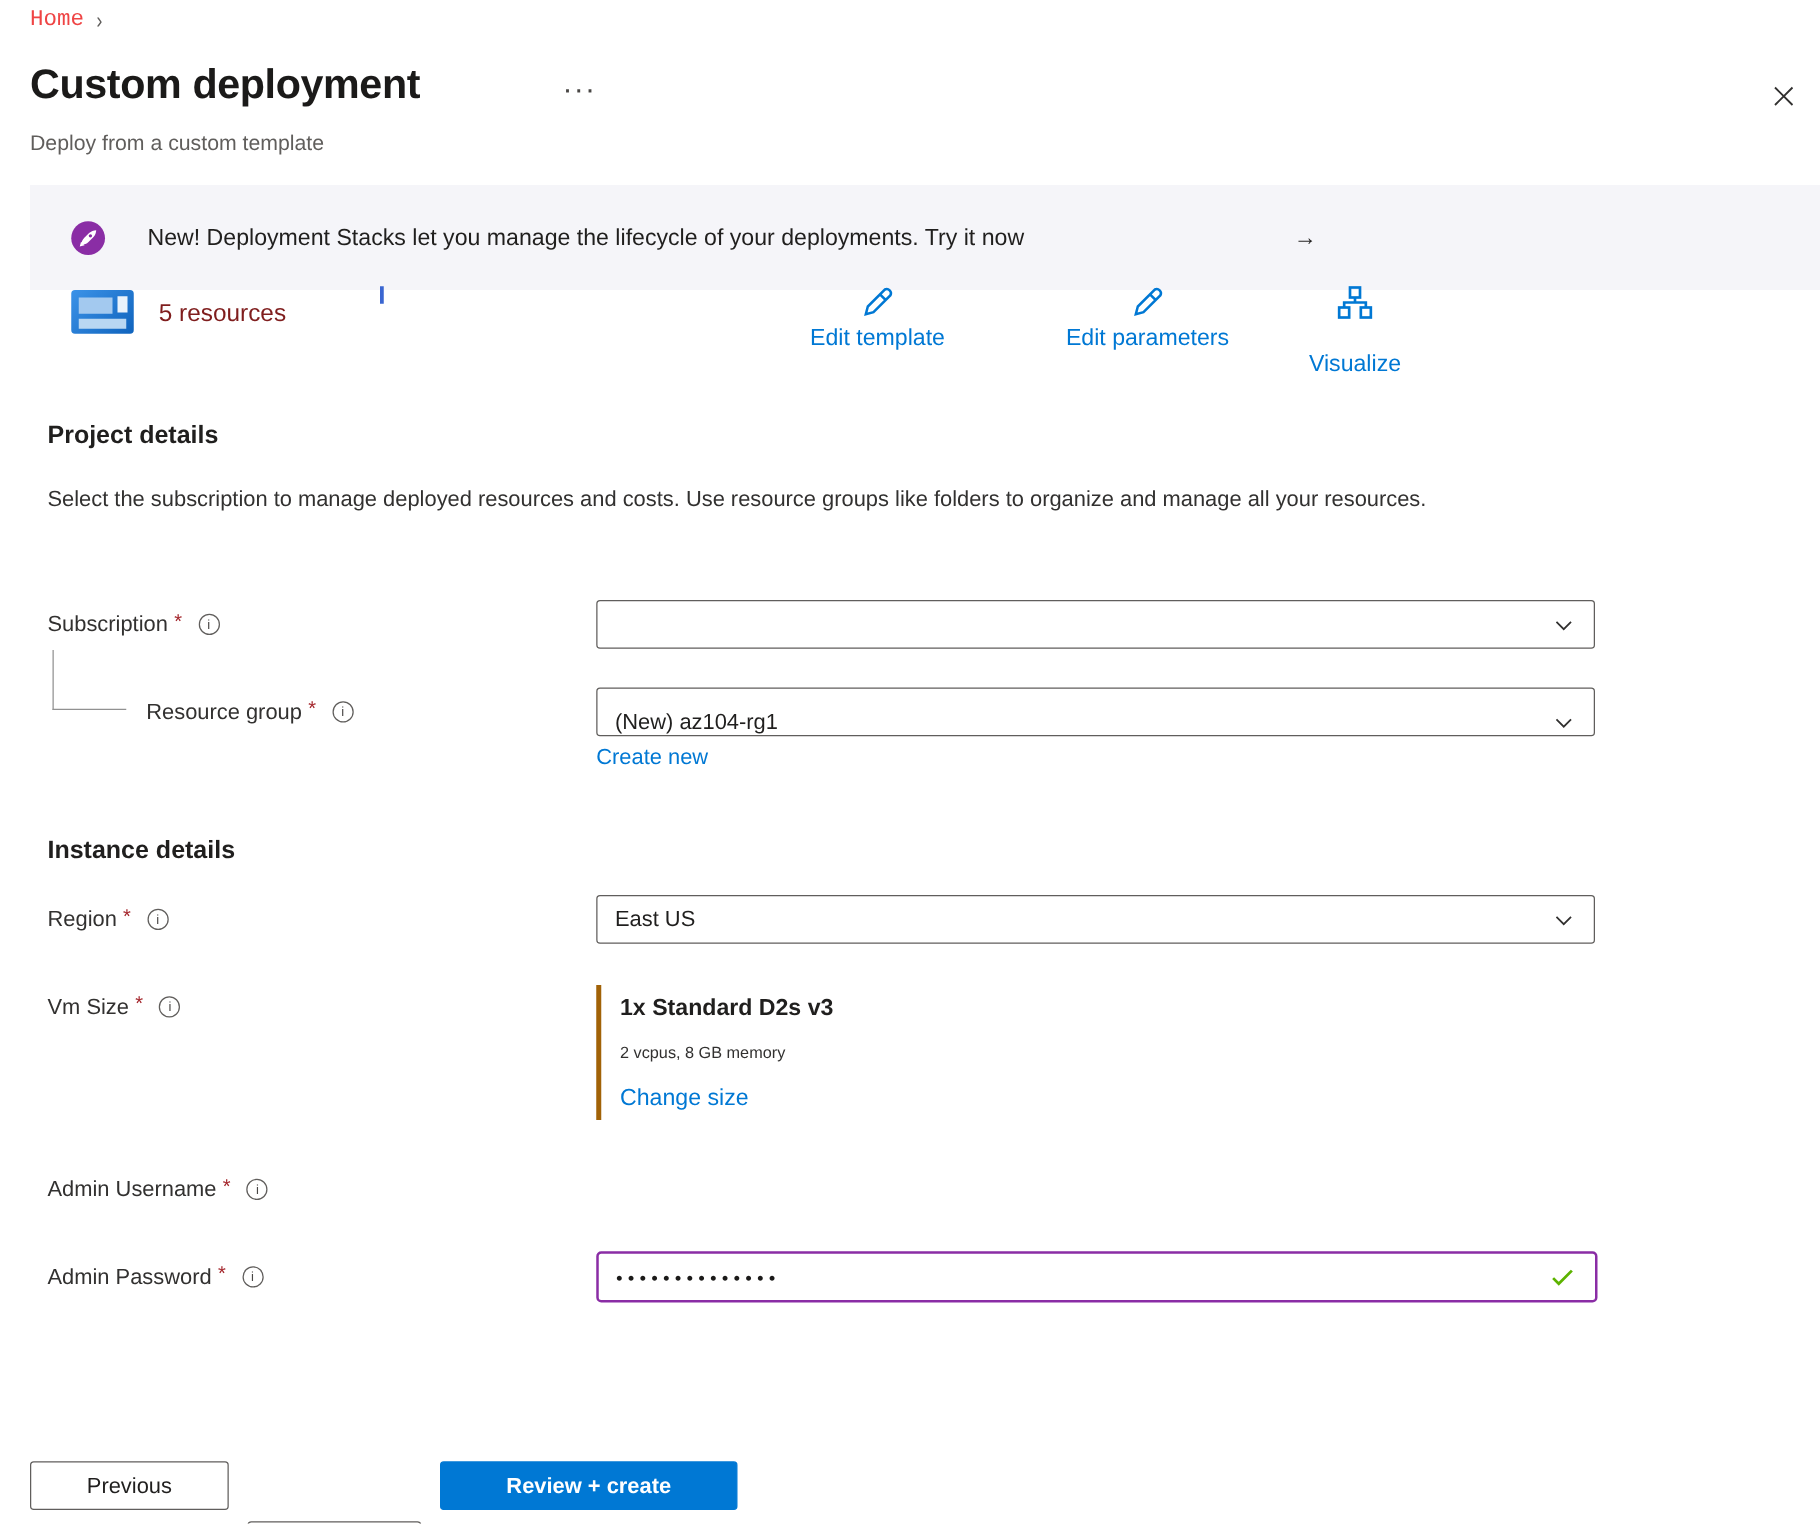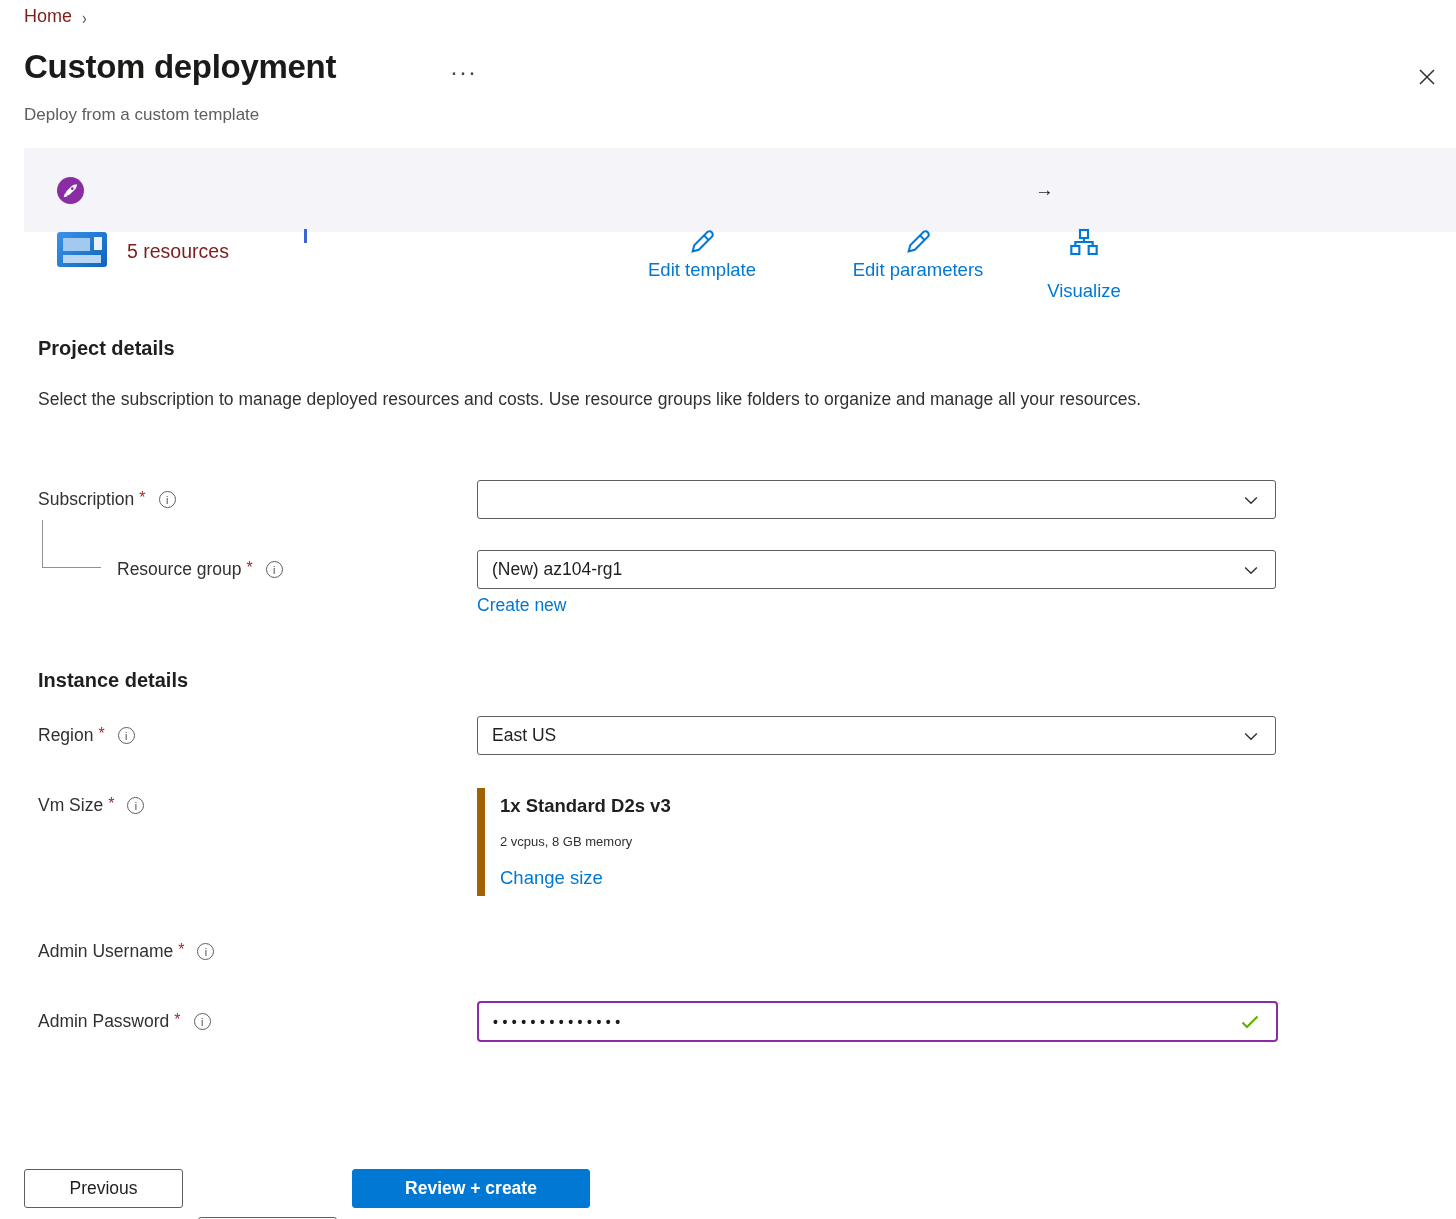--- a/index.html
+++ b/index.html
@@ -2,21 +2,21 @@
 <html><head>
 <meta charset="utf-8">
 <style>
   html,body{margin:0;padding:0;background:#ffffff;}
   #app{position:relative;width:1456px;height:1219px;background:#ffffff;
        font-family:"Liberation Sans",sans-serif;color:#323130;overflow:hidden;}
   .abs{position:absolute;}
 
   
   .breadcrumb{left:24px;top:6px;font-size:18px;display:flex;align-items:center;gap:10px;}
-  .crumb-link{color:#7f1d1d;cursor:pointer;text-decoration:none;}
+  .crumb-link{color:#ef4444;cursor:pointer;text-decoration:none;font-family:Liberation Mono, monospace;}
   .crumb-sep{color:#605e5c;font-size:14px;transform:scaleY(1.3);}
 
   
   .page-title{left:24px;top:48px;font-size:33px;font-weight:600;color:#1b1a19;letter-spacing:-0.3px;}
   .more-btn{left:450px;top:58px;font-size:24px;color:#484644;letter-spacing:1px;cursor:pointer;}
   .close-btn{left:1410px;top:60px;width:34px;height:34px;display:flex;align-items:center;justify-content:center;cursor:pointer;}
   .subtitle{left:24px;top:105px;font-size:17px;color:#605e5c;}
 
   
   .banner{left:24px;top:148px;width:1432px;height:84px;background:#f5f5f9;}
@@ -47,21 +47,21 @@
   .field-label{font-size:17.5px;color:#323130;display:flex;align-items:center;}
   .req{color:#a4262c;margin-left:5px;font-size:16px;position:relative;top:-2px;}
   .info{width:15px;height:15px;border:1px solid #605e5c;border-radius:50%;margin-left:13px;
         display:inline-flex;align-items:center;justify-content:center;font-size:10.5px;color:#484644;flex:0 0 auto;}
   .select,.input{left:477px;width:769px;height:37px;border:1px solid #605e5c;border-radius:3px;
         background:#fff;display:flex;align-items:center;padding:0 14px;box-sizing:content-box;
         font-size:17.5px;color:#201f1e;cursor:pointer;}
   .select .val{flex:1;}
   .connector{left:42px;top:520px;width:58px;height:47px;border-left:1px solid #919191;border-bottom:1px solid #919191;}
   .link{color:#0078d4;cursor:pointer;}
-  .vm-block{left:477px;top:788px;border-left:8px solid #a16207;padding-left:15px;}
+  .vm-block{left:477px;top:788px;border-left:4px solid #a16207;padding-left:15px;}
   .vm-line1{font-size:18.5px;font-weight:700;color:#201f1e;line-height:36px;}
   .vm-line2{font-size:13px;color:#323130;line-height:36px;}
   .vm-line3{font-size:18.5px;line-height:36px;}
   .check{margin-left:auto;flex:0 0 auto;}
   .password-box{border:2px solid #8a2da5 !important;border-radius:4px !important;}
   .pwd-dots{font-size:14px;letter-spacing:4.5px;color:#1b1a19;font-weight:700;}
 
   
   .btn{top:1169px;height:37px;border:1px solid #605e5c;border-radius:3px;background:#fff;
        display:flex;align-items:center;justify-content:center;font-size:17.5px;color:#201f1e;cursor:pointer;}
@@ -87,20 +87,21 @@
   <div class="abs subtitle">Deploy from a custom template</div>
 
   <div class="abs banner">
     <div class="rocket-badge">
       <svg width="17" height="17" viewBox="0 0 24 24">
         <path d="M4.5 19.5c0-3.4 1.2-5.8 3.2-7.8l5.4-5.4c2.2-2.2 5.3-3.3 8-3.3 0 2.7-1.1 5.8-3.3 8l-5.4 5.4c-2 2-4.4 3.1-7.9 3.1z" fill="#ffffff"></path>
         <circle cx="14.6" cy="9.4" r="1.9" fill="#8a2da5"></circle>
         <path d="M4 16l-1.5 5.5L8 20z" fill="#ffffff"></path>
       </svg>
     </div>
+    <div class="banner-text">New! Deployment Stacks let you manage the lifecycle of your deployments. Try it now</div>
     <div class="banner-text" style="left:1011px;">→</div>
   </div>
 
   <div class="abs artifact"></div>
 
   <div class="abs tmpl-icon">
     <div class="r1"></div>
       <div class="r2"></div>
       <div class="r3"></div>
   </div>
@@ -149,21 +150,21 @@
 
   <div class="abs connector"></div>
 
   <div class="abs field-label" style="left:117px;top:559px;">
     <span>Resource group</span>
     <span class="req">*</span>
     <span class="info">
         <span>i</span>
       </span>
   </div>
-  <div class="abs select" style="top:550px;">
+  <div class="abs select" style="top:550px;align-items:flex-end;">
     <span class="val">(New) az104-rg1</span>
     <svg width="20" height="20" viewBox="0 0 24 24">
       <path d="M5 9l7 7 7-7" fill="none" stroke="#323130" stroke-width="1.7"></path>
     </svg>
   </div>
   <div class="abs link" style="left:477px;top:595px;font-size:17.5px;">Create new</div>
 
   <div class="abs section-heading" style="left:38px;top:669px;">Instance details</div>
 
   <div class="abs field-label" style="left:38px;top:725px;">

